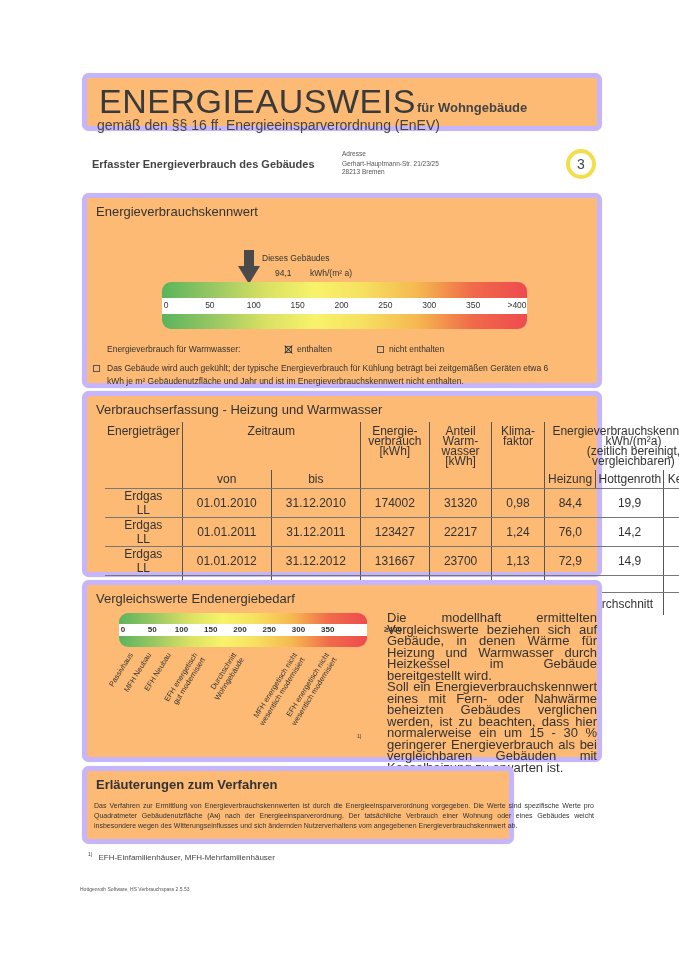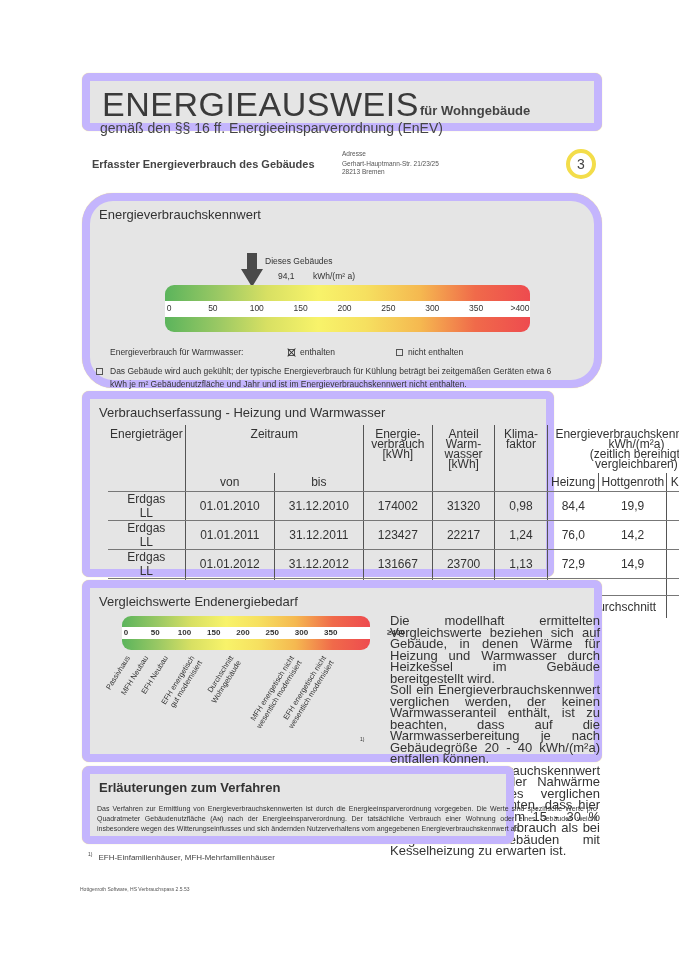--- a/index.html
+++ b/index.html
@@ -1,68 +1,68 @@
 <!DOCTYPE html>
 <html><head>
   <meta charset="utf-8">
   <style>
     * { box-sizing: border-box; margin: 0; padding: 0; }
     html, body { width: 679px; height: 960px; background: #ffffff; overflow: hidden; }
     body { position: relative; font-family: "Liberation Sans", sans-serif; color: #333; }
 
     .ybox {
       position: absolute;
-      border: 8px solid #c4b5fd;
+      border: 5px solid #c4b5fd;
       border-radius: 7px;
-      background: #e5e5e5;
+      background: #fdba74;
       box-shadow: 0 0 1px #e8d06a;
     }
 
     
     #header { left: 82px; top: 73px; width: 520px; height: 58px; }
     #title { position: absolute; left: 12px; top: 4px; font-size: 34px; letter-spacing: 0.5px; color: #3a3a3a; font-weight: normal; }
     #subtitle-right { position: absolute; left: 330px; top: 22px; font-size: 13px; font-weight: bold; color: #444; }
     #legal { position: absolute; left: 10px; top: 39px; font-size: 14px; color: #444; }
 
     #section-title { position: absolute; left: 92px; top: 158px; font-size: 11px; font-weight: bold; color: #444; }
     #addr-label { position: absolute; left: 342px; top: 150px; font-size: 6.5px; color: #555; }
     #addr-line1 { position: absolute; left: 342px; top: 160px; font-size: 6.5px; color: #555; }
     #addr-line2 { position: absolute; left: 342px; top: 168px; font-size: 6.5px; color: #555; }
     #badge { position: absolute; left: 566px; top: 149px; width: 30px; height: 30px; border: 4px solid #f3dd4a; border-radius: 50%; text-align: center; line-height: 22px; font-size: 14px; color: #444; background: #fff; }
 
     
-    #kennwert { left: 82px; top: 193px; width: 520px; height: 195px; border-radius: 31px; }
+    #kennwert { left: 82px; top: 193px; width: 520px; height: 195px; }
     .box-title { position: absolute; left: 9px; top: 6px; font-size: 13px; color: #333; }
 
     .scale-bar { position: absolute; border-radius: 9px; overflow: hidden;
       background: linear-gradient(to right, #5bb45c 0%, #9cc964 15%, #d8e063 28%, #f8f36a 42%, #f6e060 55%, #f5b850 70%, #f06a4a 85%, #ee4b4f 100%); }
     .scale-bar .white-strip { position: absolute; left: 0; right: 0; background: #fff; }
     .tick { position: absolute; font-size: 8.5px; color: #333; transform: translateX(-50%); white-space: nowrap; }
 
     #scale1 { left: 75px; top: 84px; width: 365px; height: 47px; }
     #scale1 .white-strip { top: 16px; height: 16px; }
 
     #arrow { position: absolute; left: 145px; top: 52px; width: 22px; height: 34px; }
     #this-label { position: absolute; left: 175px; top: 55px; font-size: 8.5px; color: #333; }
     #this-value { position: absolute; left: 188px; top: 70px; font-size: 8.5px; color: #333; }
     #this-unit { position: absolute; left: 223px; top: 70px; font-size: 8.5px; color: #333; }
 
     #ww-label { position: absolute; left: 20px; top: 146px; font-size: 8.5px; color: #333; }
     #ww-opt1 { position: absolute; left: 198px; top: 146px; font-size: 8.5px; color: #333; }
-    #ww-opt2 { position: absolute; left: 290px; top: 146px; font-size: 8.5px; color: #333; margin-left: 16px; }
+    #ww-opt2 { position: absolute; left: 290px; top: 146px; font-size: 8.5px; color: #333; }
     .cb { display: inline-block; width: 7px; height: 7px; border: 1px solid #555; margin-right: 5px; vertical-align: -1px; position: relative; }
     .cb.checked::before, .cb.checked::after { content: ""; position: absolute; left: 2px; top: -3px; width: 1.3px; height: 11px; background: #333; }
     .cb.checked::before { transform: rotate(45deg); }
     .cb.checked::after { transform: rotate(-45deg); }
     #cool { position: absolute; left: 6px; top: 164px; width: 460px; font-size: 8.5px; color: #333; line-height: 13px; }
     #cool .cb { position: absolute; left: 0; top: 3px; }
     #cool .txt { padding-left: 14px; display: block; }
 
     
-    #verbrauch { left: 82px; top: 391px; width: 472px; height: 186px; }
+    #verbrauch { left: 82px; top: 391px; width: 520px; height: 186px; }
     #vtable { position: absolute; left: 18px; top: 26px; width: 512px; border-collapse: collapse; font-size: 12px; color: #333; }
     #vtable th { font-weight: normal; vertical-align: top; text-align: center; padding: 4px 2px; line-height: 10px; }
     #vtable td { text-align: center; height: 17px; padding: 0 14px; }
     .vl { border-left: 1px solid #555; }
     .hb { border-bottom: 1px solid #777; }
 
     
     #vergleich { left: 82px; top: 580px; width: 520px; height: 182px; }
     #scale2 { left: 32px; top: 28px; width: 248px; height: 34px; }
     #scale2 .white-strip { top: 11px; height: 12px; }
@@ -271,21 +271,20 @@
         <div>wesentlich modernisiert</div>
       </div>
       <div class="rot" style="right: 273.25px; top: 66px;">
         <div>EFH energetisch nicht</div>
         <div>wesentlich modernisiert</div>
       </div>
     </div>
   <div id="footnote-mark">1)</div>
   <div id="vergleich-text">
     <p>Die modellhaft ermittelten Vergleichswerte beziehen sich auf Gebäude, in denen Wärme für Heizung und Warmwasser durch Heizkessel im Gebäude bereitgestellt wird.</p>
-    <p>Soll ein Energieverbrauchskennwert verglichen werden, der keinen Warmwasseranteil enthält, ist zu beachten, dass auf die Warmwasserbereitung je nach Gebäudegröße 20 - 40 kWh/(m²a) entfallen können.</p>
     <p>Soll ein Energieverbrauchskennwert eines mit Fern- oder Nahwärme beheizten Gebäudes verglichen werden, ist zu beachten, dass hier normalerweise ein um 15 - 30 % geringerer Energieverbrauch als bei vergleichbaren Gebäuden mit Kesselheizung zu erwarten ist.</p>
   </div>
 </div>
 
 <div class="ybox" id="erlaeut">
   <div class="box-title">Erläuterungen zum Verfahren</div>
   <div id="erlaeut-text">Das Verfahren zur Ermittlung von Energieverbrauchskennwerten ist durch die Energieeinsparverordnung vorgegeben. Die Werte sind spezifische Werte pro Quadratmeter Gebäudenutzfläche (Aɴ) nach der Energieeinsparverordnung. Der tatsächliche Verbrauch einer Wohnung oder eines Gebäudes weicht insbesondere wegen des Witterungseinflusses und sich ändernden Nutzerverhaltens vom angegebenen Energieverbrauchskennwert ab.</div>
 </div>
 
 <div id="fn">

